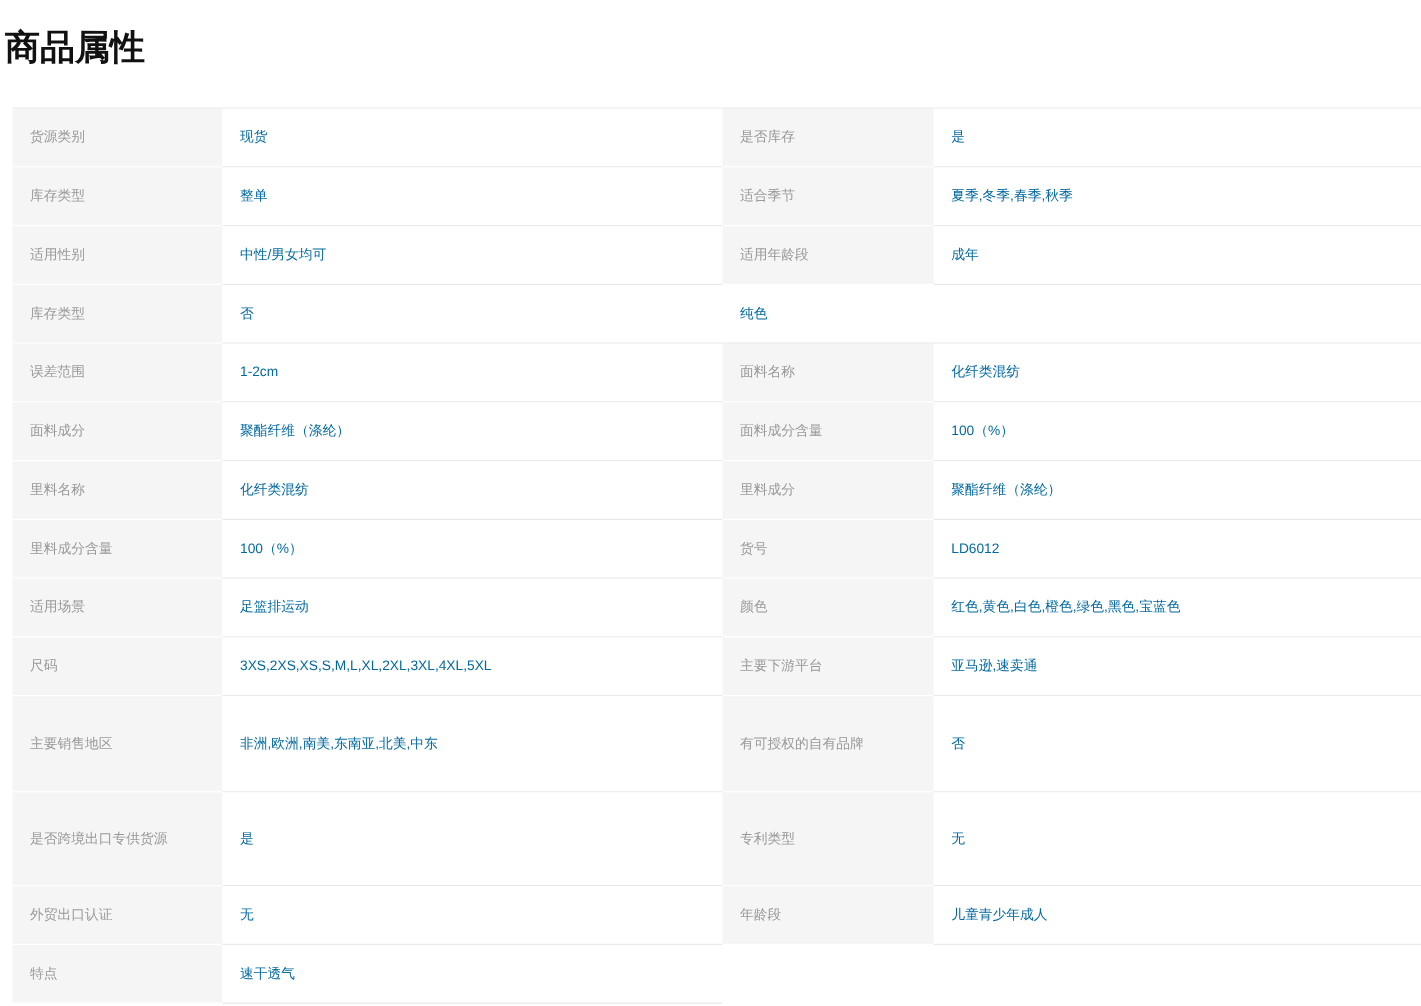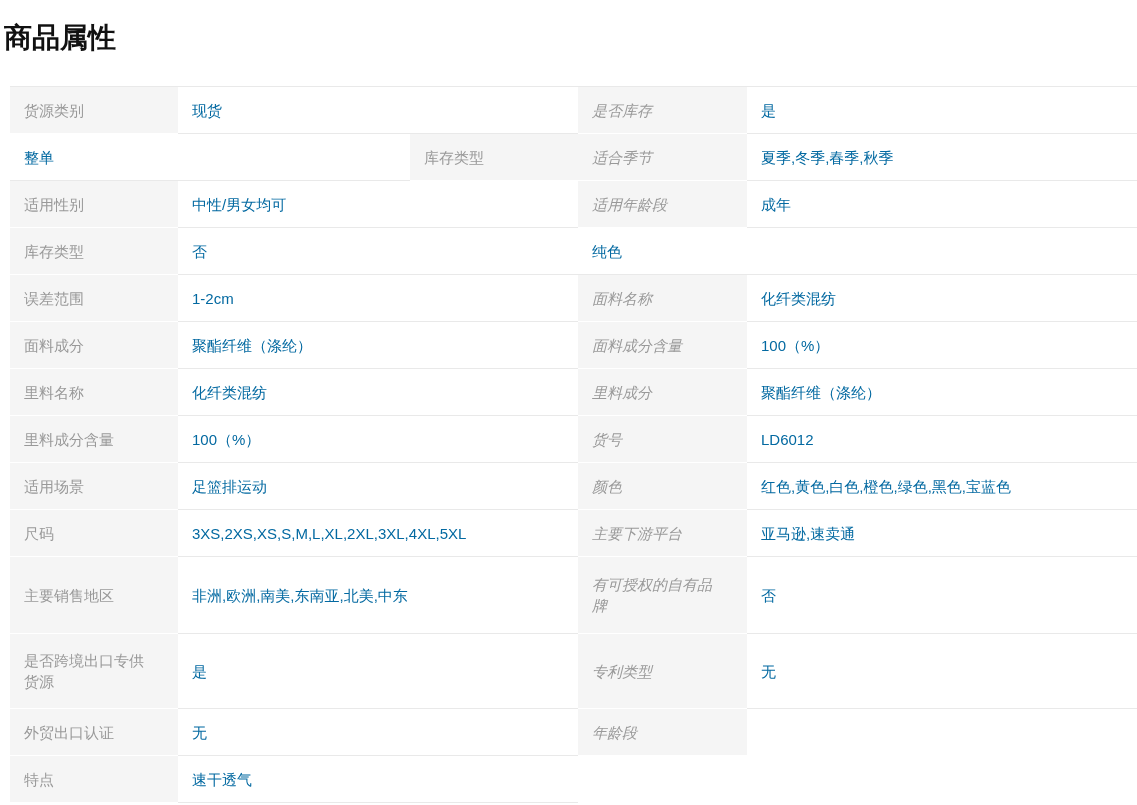--- a/index.html
+++ b/index.html
@@ -29,38 +29,38 @@
     display: flex;
     align-items: stretch;
     min-height: 47px;
   }
   
   .attr-row:nth-child(11) { min-height: 77px; }
   .attr-row:nth-child(12) { min-height: 75px; }
   .cell {
     display: flex;
     align-items: center;
-    font-size: 15px;
+    font-size: 11px;
     line-height: 21px;
   }
   .cell.label {
     background: #f5f5f5;
     color: #999999;
     padding: 6px 24px 6px 14px;
     border-bottom: 1px solid #ffffff;
   }
   .cell.value {
     background: #ffffff;
     color: #0369a1;
     padding: 6px 10px 6px 14px;
     border-bottom: 1px solid #e9e9e9;
   }
   .left-label  { width: 168px; }
   .left-value  { width: 400px; }
-  .right-label { width: 169px; font-style: italic; }
+  .right-label { width: 169px; }
   .right-value { flex: 1; }
   .cell.label.empty {
     background: transparent;
     border-bottom: none;
   }
   .cell.value.no-border { border-bottom: none; }
 </style>
 </head>
 <body>
 
@@ -68,22 +68,22 @@
   <h2 class="page-title">商品属性</h2>
   <div class="attr-table">
   <div class="attr-row">
     <div class="cell label left-label">货源类别</div>
     <div class="cell value left-value">现货</div>
     <div class="cell label right-label">是否库存</div>
     <div class="cell value right-value">是</div>
   </div>
 
   <div class="attr-row">
+    <div class="cell label left-label">库存类型</div>
     <div class="cell value left-value">整单</div>
-    <div class="cell label left-label">库存类型</div>
     <div class="cell label right-label">适合季节</div>
     <div class="cell value right-value">夏季,冬季,春季,秋季</div>
   </div>
 
   <div class="attr-row">
     <div class="cell label left-label">适用性别</div>
     <div class="cell value left-value">中性/男女均可</div>
     <div class="cell label right-label">适用年龄段</div>
     <div class="cell value right-value">成年</div>
   </div>
@@ -147,20 +147,21 @@
     <div class="cell label left-label">是否跨境出口专供货源</div>
     <div class="cell value left-value">是</div>
     <div class="cell label right-label">专利类型</div>
     <div class="cell value right-value">无</div>
   </div>
 
   <div class="attr-row">
     <div class="cell label left-label">外贸出口认证</div>
     <div class="cell value left-value">无</div>
     <div class="cell label right-label">年龄段</div>
+    <div class="cell value right-value">儿童青少年成人</div>
   </div>
 
   <div class="attr-row">
     <div class="cell label left-label">特点</div>
     <div class="cell value left-value">速干透气</div>
     <div class="cell label right-label empty"></div>
     <div class="cell value right-value no-border"></div>
   </div>
 </div>
 </div>

